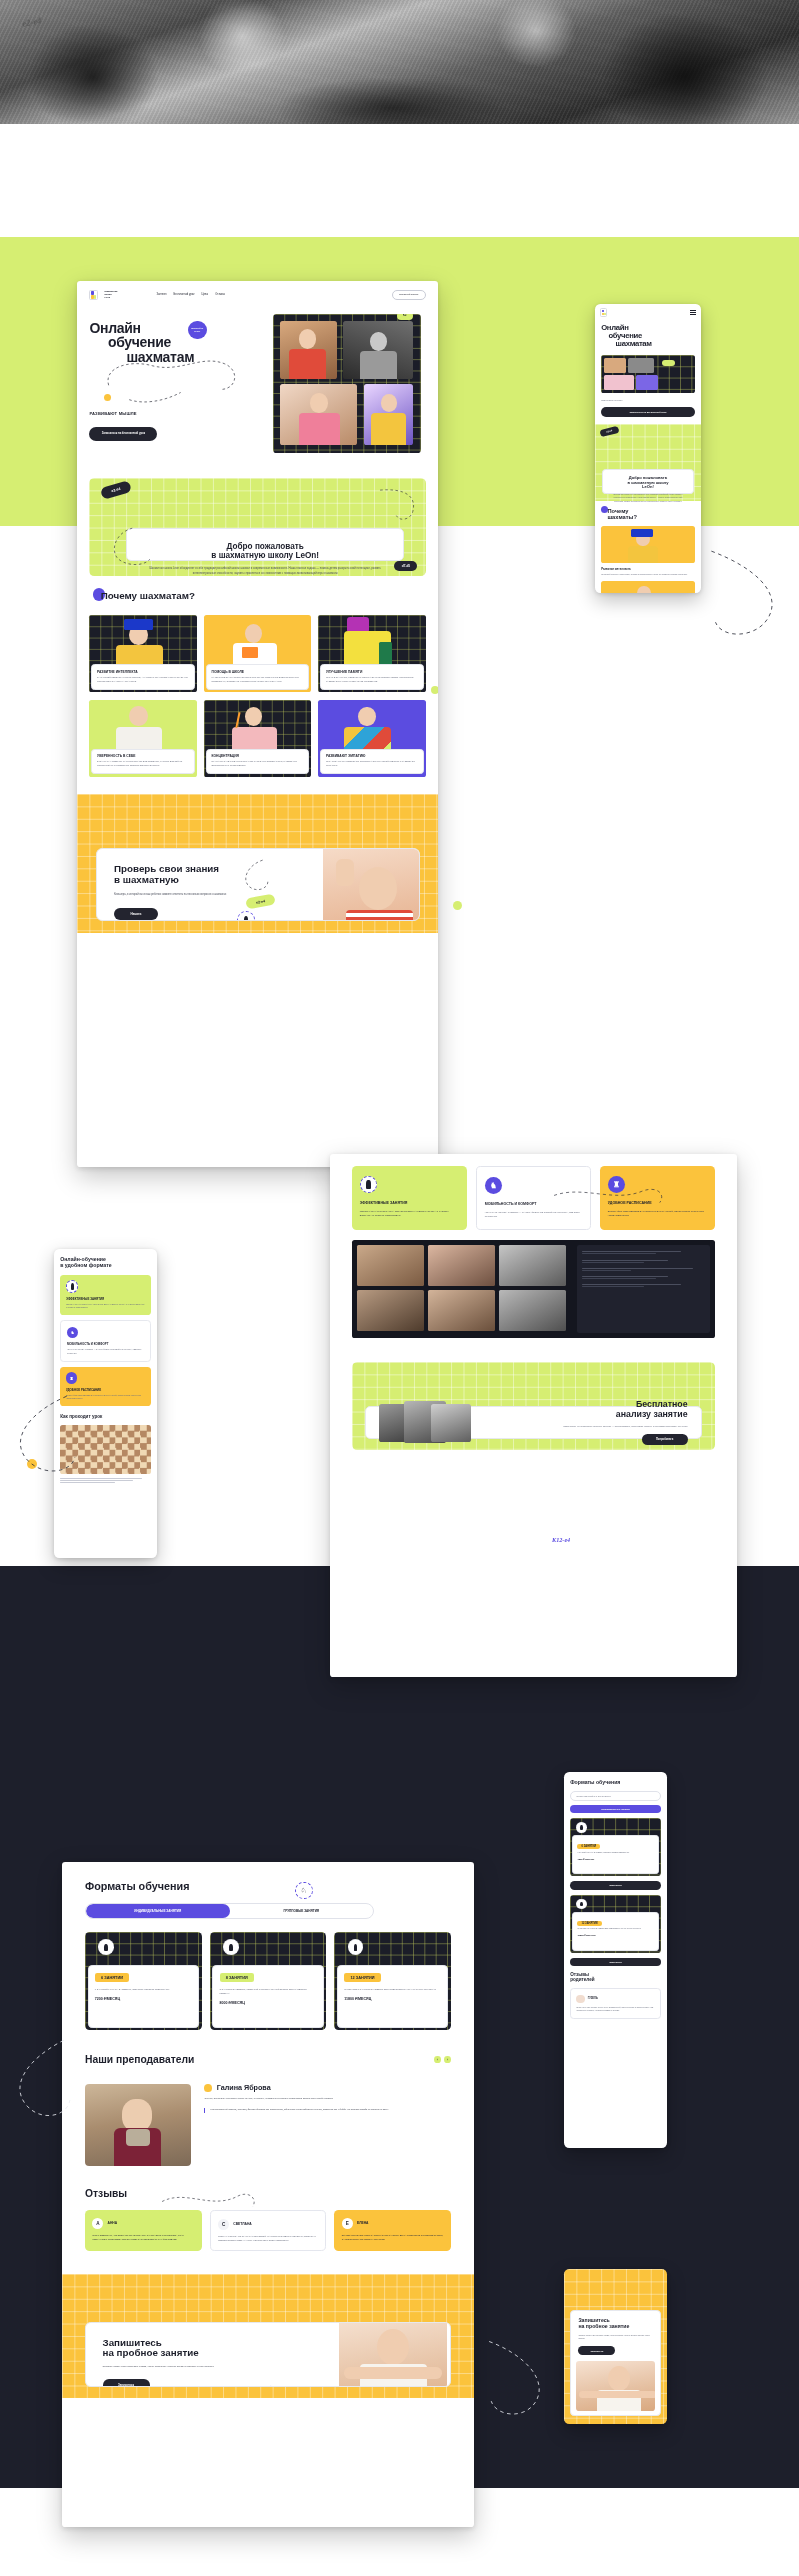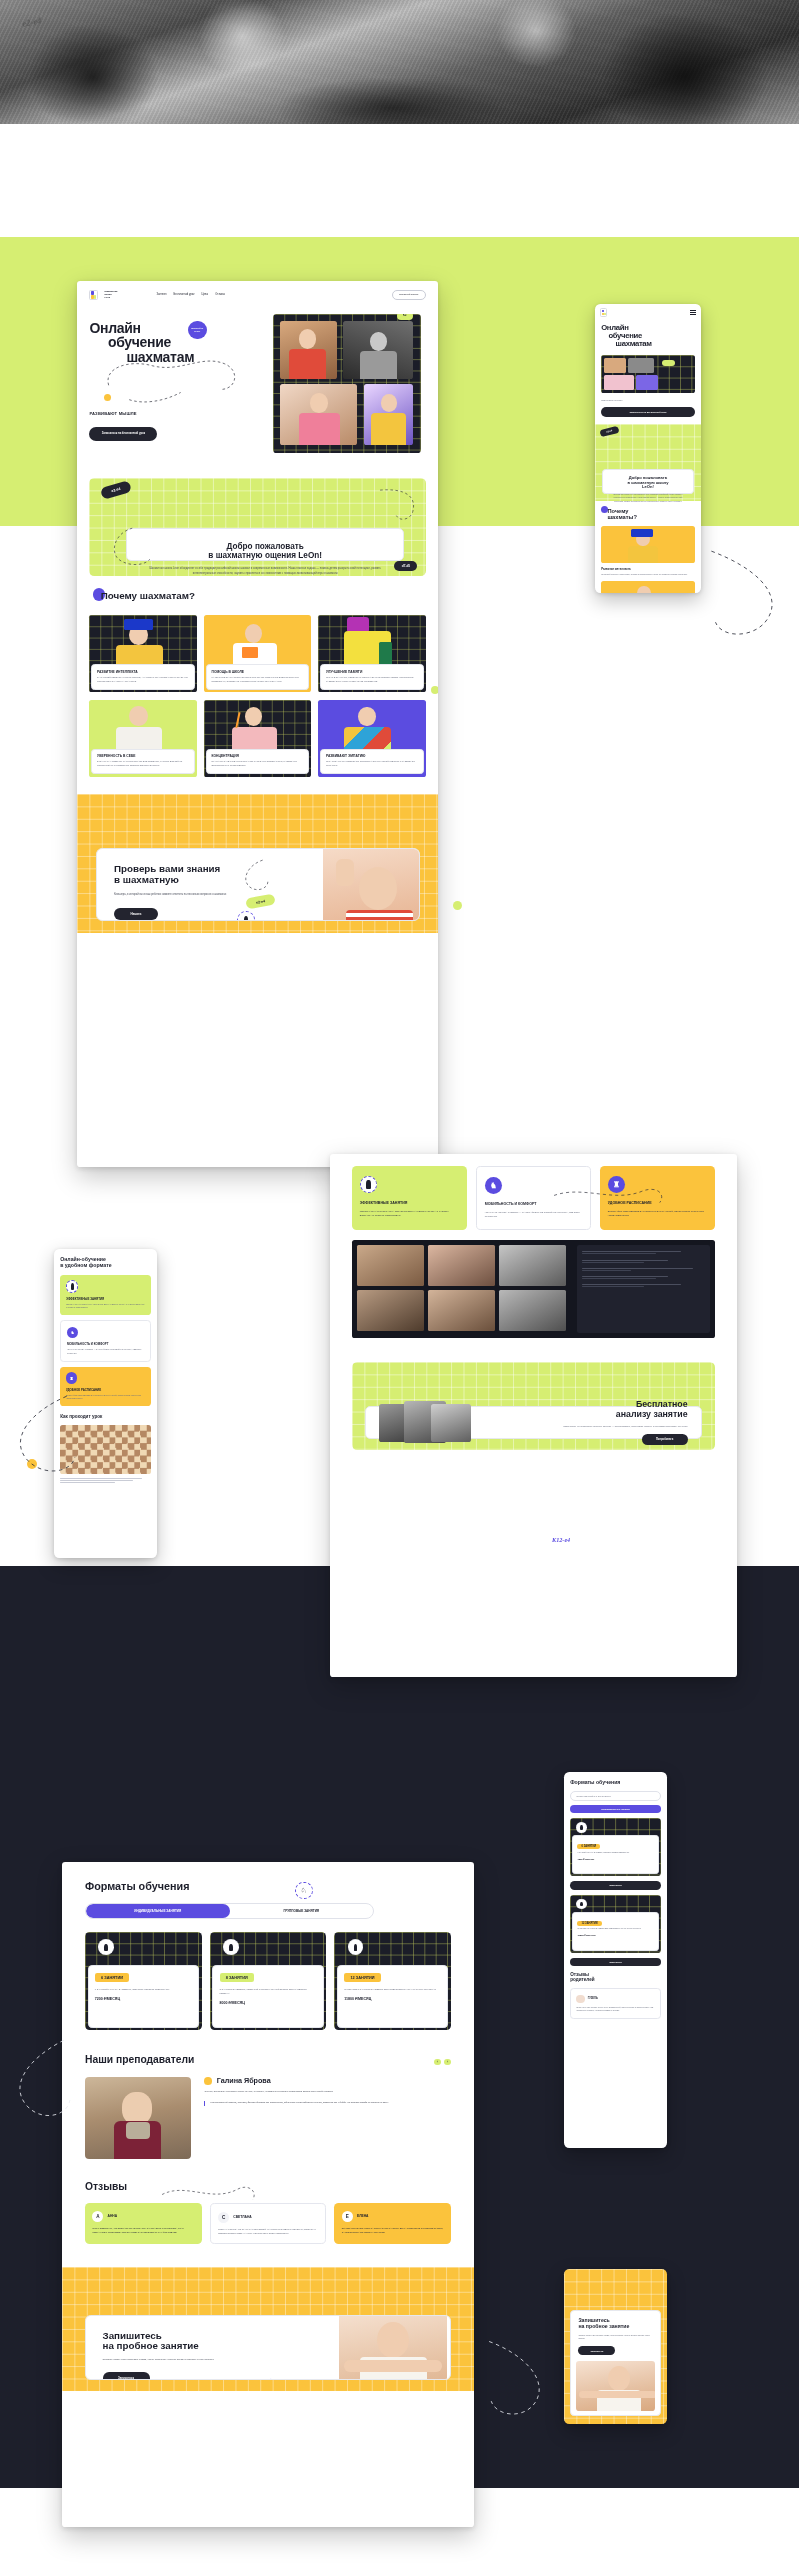--- a/index.html
+++ b/index.html
@@ -198,21 +198,21 @@
         </div>
         <div class="chip-green" style="position:absolute;left:124px;top:-2.1px;width:15.5px;height:7.7px;font-size:2.6px;">K2</div>
       </div>
     </div>
 
     <div class="grid-green" style="position:relative;margin:5.2px 12.4px 0;height:98px;border-radius:5.2px;">
       <div class="chip-dark" style="position:absolute;left:11.3px;top:6.2px;width:30px;height:12.4px;font-size:3.6px;transform:rotate(-16deg);">e2-e4</div>
       <div class="card-wb" style="position:absolute;left:37px;top:17.5px;right:21.6px;bottom:14.4px;border-radius:5.2px;padding:13.4px 17.5px;text-align:center;">
         <div class="t-h2" style="font-size:8.2px;">
           <div>Добро пожаловать</div>
-          <div>в шахматную ощения LeOn!</div>
+          <div>в шахматную школу LeOn!</div>
         </div>
         <div class="t-body" style="margin-top:5.2px;font-size:2.7px;line-height:1.9;">Шахматная школа Leon объединяет в себе традиции российской школы шахмат и современные возможности. Наша главная задача — помочь детям раскрыть свой потенциал, развить интеллектуальные способности, научить справляться со сложностями с помощью захватывающей игры в шахматы</div>
       </div>
       <svg class="squiggle" width="46" height="46" style="right:3.1px;top:7.2px;" viewBox="0 0 90 90">
         <path d="M6 10 C 55 6, 78 22, 70 52 C 66 68, 44 72, 38 60" fill="none" stroke="#2a2c38" stroke-width="1.2" stroke-dasharray="5 5"></path>
       </svg>
       <svg class="squiggle" width="57" height="57" style="left:6.2px;bottom:-4.1px;" viewBox="0 0 110 110">
         <path d="M70 10 C 40 18, 28 48, 40 66 C 52 82, 90 86, 104 70" fill="none" stroke="#2a2c38" stroke-width="1.2" stroke-dasharray="5 5"></path>
       </svg>
       <div class="chip-dark" style="position:absolute;right:8.2px;bottom:5.2px;width:23px;height:9.3px;font-size:3.1px;">d7-d5</div>
@@ -279,21 +279,21 @@
             <div class="micro" style="font-size:2.2px;line-height:1.7;margin-top:2.1px;">ИГРА В ШАХМАТЫ ПОВЫШАЕТ ЭМОЦИОНАЛЬНУЮ УСТОЙЧИВОСТЬ И РАЗВИВАЕТ ЭМПАТИЮ</div>
           </div>
         </div>
       </div>
       <div class="dot-g" style="right:-1px;top:110px;width:8.2px;height:8.2px;"></div>
     </div>
 
     <div class="grid-orange" style="position:relative;margin-top:12.4px;height:139px;">
       <div class="card-wb" style="position:absolute;left:18.5px;top:20.6px;right:18.5px;bottom:12.4px;border-radius:6.2px;padding:15.5px 17.5px;overflow:hidden;">
         <div class="t-h2" style="font-size:9.8px;">
-          <div>Проверь вами знания</div>
+          <div>Проверь свои знания</div>
           <div>в шахматную</div>
         </div>
         <div class="t-body" style="margin-top:7.2px;font-size:2.6px;line-height:1.9;width:118px;">Квиз-игра, в которой вы и ваш ребенок сможете ответить на несколько вопросов о шахматах</div>
         <div class="btn-pill-dark" style="margin-top:10.3px;width:44px;height:12.4px;font-size:3.1px;">Начать</div>
 
         <div class="chip-green" style="position:absolute;left:149px;top:47px;width:29px;height:11.3px;font-size:3.6px;transform:rotate(-10deg);">e2-e4</div>
         <div class="dashed" style="left:140px;top:62px;width:18.5px;height:18.5px;border-color:#5b4ce0;"></div>
         <div style="position:absolute;left:147px;top:67px;width:4.1px;height:8.2px;background:#1d1f2b;border-radius:50% 50% 1px 1px;"></div>
         <svg class="squiggle" width="46" height="41" style="left:135px;top:8.2px;" viewBox="0 0 90 80">
           <path d="M60 6 C 30 16, 18 44, 34 58 C 48 70, 72 62, 70 46" fill="none" stroke="#2a2c38" stroke-width="1.2" stroke-dasharray="5 5"></path>
@@ -510,28 +510,28 @@
         </div>
         <div class="card-wb" style="position:absolute;left:2.6px;right:2.6px;bottom:2.6px;height:63px;border-radius:4.1px;padding:6.2px;">
           <div class="tag-y" style="padding:2.1px 6.2px;font-size:3.9px;background:#fbc33c;">12 ЗАНЯТИЙ</div>
           <div class="micro" style="margin-top:4.6px;font-size:2.3px;line-height:1.8;">ИНТЕНСИВ 3 ЗАНЯТИЯ В НЕДЕЛЮ ДЛЯ ПОДГОТОВКИ К ШАХМАТНЫМ ТУРНИРАМ</div>
           <div class="t-cap" style="margin-top:5.2px;font-size:3.6px;font-weight:600;">11800 ₽/МЕСЯЦ</div>
         </div>
       </div>
     </div>
 
     <div style="padding:24px 23px 0;position:relative;">
-      <div style="display:flex;align-items:flex-end;">
+      <div style="display:flex;align-items:center;">
         <div class="t-h2" style="font-size:10.3px;">Наши преподаватели</div>
         <div style="margin-left:auto;display:flex;gap:3.6px;">
           <div class="arrow-circle">‹</div>
           <div class="arrow-circle">›</div>
         </div>
       </div>
-      <div style="display:flex;gap:13.4px;margin-top:12px;">
+      <div style="display:flex;gap:13.4px;margin-top:19px;">
         <div style="width:106px;height:82px;border-radius:4.1px;flex:none;position:relative;overflow:hidden;
                     background:linear-gradient(170deg,#cdb79a 0%,#a98d6f 45%,#7d6a57 100%);">
           <div style="position:absolute;left:37px;top:14.4px;width:30px;height:33px;background:#eccdb0;border-radius:45%;"></div>
           <div style="position:absolute;left:29px;top:44px;width:47px;height:38px;background:#7c2237;border-radius:6.2px 6.2px 0 0;"></div>
           <div style="position:absolute;left:41px;top:45px;width:24px;height:16.5px;background:#b9ae9a;border-radius:4.1px;"></div>
         </div>
         <div style="flex:1;">
           <div style="display:flex;align-items:center;gap:4.6px;">
             <div class="dot-y" style="position:relative;width:7.7px;height:7.7px;"></div>
             <div class="t-h2" style="font-size:7.2px;">Галина Яброва</div>

